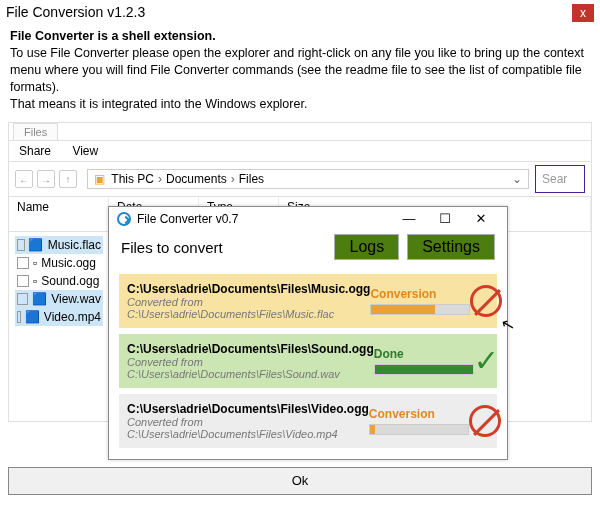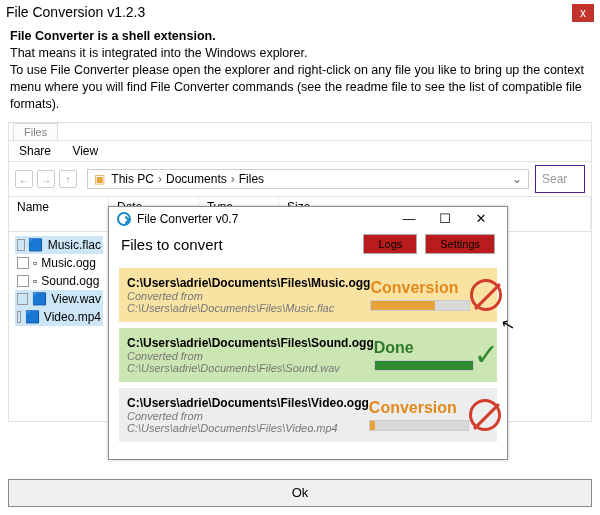--- a/index.html
+++ b/index.html
@@ -40,60 +40,60 @@
 
   
   .conv { position:absolute; left:108px; top:206px; width:400px; height:254px; background:#fff; border:1px solid #8a8a8a; box-shadow:0 0 4px rgba(0,0,0,.2); }
   .conv-title { display:flex; align-items:center; padding:4px 8px; font-size:12px;}
   .conv-title .ico { width:14px;height:14px;border-radius:50%;border:2px solid #1a8cc8;display:inline-block;margin-right:6px;position:relative;}
   .conv-title .ico::after{content:"";position:absolute;width:4px;height:4px;border-top:2px solid #1a8cc8;border-right:2px solid #1a8cc8;transform:rotate(45deg);left:4px;top:3px;}
   .conv-title .spacer{flex:1}
   .winbtn { width:36px;text-align:center;font-size:13px;cursor:pointer;}
   .conv-headrow { display:flex; align-items:center; padding:4px 12px 6px 12px;}
   .conv-headrow h2{ font-size:15px; font-weight:normal; flex:1;}
-  .hdr-btn { border:1px solid #adadad; background:#b91c1c; padding:3px 14px; font-size:11px; margin-left:8px; cursor:pointer;}
+  .hdr-btn { border:1px solid #adadad; background:#4d7c0f; padding:3px 14px; font-size:16px; margin-left:8px; cursor:pointer;}
 
   .jobs { padding:8px 10px 8px 10px; display:flex; flex-direction:column; gap:6px;}
   .job { display:flex; align-items:center; padding:6px 8px; }
   .job-info { flex:1; }
   .job-path { font-size:12px; font-weight:bold;}
   .job-src { font-size:11px; color:#777; font-style:italic;}
   .job-status { width:110px; }
-  .status-label { font-size:16px; font-weight:bold; margin-bottom:3px;}
+  .status-label { font-size:12px; font-weight:bold; margin-bottom:3px;}
   .bar { width:100px; height:11px; background:#d9d9d9; border:1px solid #ccc; position:relative;}
   .bar .fill { position:absolute; top:0;left:0;bottom:0;}
   .job-icon { width:42px; height:42px; display:flex; align-items:center; justify-content:center;}
   .cancel-circ { width:32px;height:32px;border:3px solid #d23c2a;border-radius:50%;position:relative;}
   .cancel-circ::after{content:"";position:absolute;left:-3px;top:50%;width:35px;height:3px;background:#d23c2a;transform:rotate(-45deg);transform-origin:center;}
   .check { font-size:30px; color:#2f8a2f; line-height:1;}
   .bg-yellow { background:#f8e3a3;}
   .bg-green  { background:#cce6b3;}
   .bg-grey   { background:#ededed;}
   .txt-orange{color:#e08a1e;}
   .txt-green {color:#2f7a2f;}
   .fill-orange{background:#e8a23c;}
   .fill-green {background:#2f8c2f;}
 
   .cursor { position:absolute; left:392px; top:108px; font-size:16px; color:#000; transform:rotate(-15deg); }
 
   
-  .ok-btn { position:absolute; left:8px; right:8px; bottom:8px; height:28px; border:1px solid #888; background:#f0f0f0; text-align:center; line-height:26px; font-size:13px; cursor:pointer;}
+  .ok-btn { position:absolute; left:8px; right:8px; bottom:20px; height:28px; border:1px solid #888; background:#f0f0f0; text-align:center; line-height:26px; font-size:13px; cursor:pointer;}
 </style>
 </head>
 <body>
 
 <div class="titlebar">
   <div class="title">File Conversion v1.2.3</div>
   <div class="close-x">x</div>
 </div>
 
 <div class="intro">
   <div class="strong">File Converter is a shell extension.</div>
+  <div>To use File Converter please open the explorer and right-click on any file you like to bring up the context menu where you will find File Converter commands (see the readme file to see the list of compatible file formats).</div>
   <div>That means it is integrated into the Windows explorer.</div>
-  <div>To use File Converter please open the explorer and right-click on any file you like to bring up the context menu where you will find File Converter commands (see the readme file to see the list of compatible file formats).</div>
 </div>
 
 <div class="explorer">
   <span class="exp-tab">Files</span>
   <div class="exp-menus">
     <span>Share</span>
     <span>View</span>
   </div>
   <div class="exp-addr">
     <div class="navbtn">←</div>

